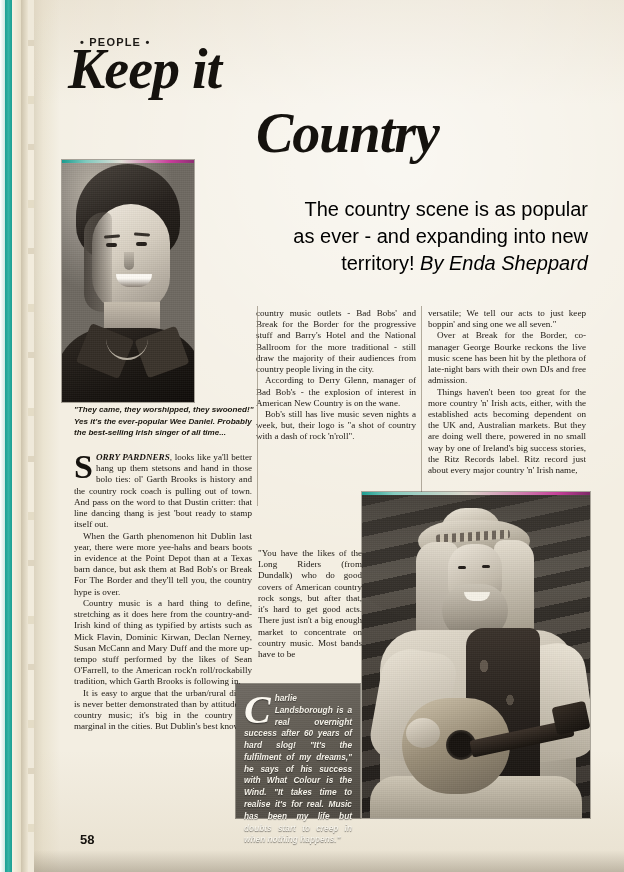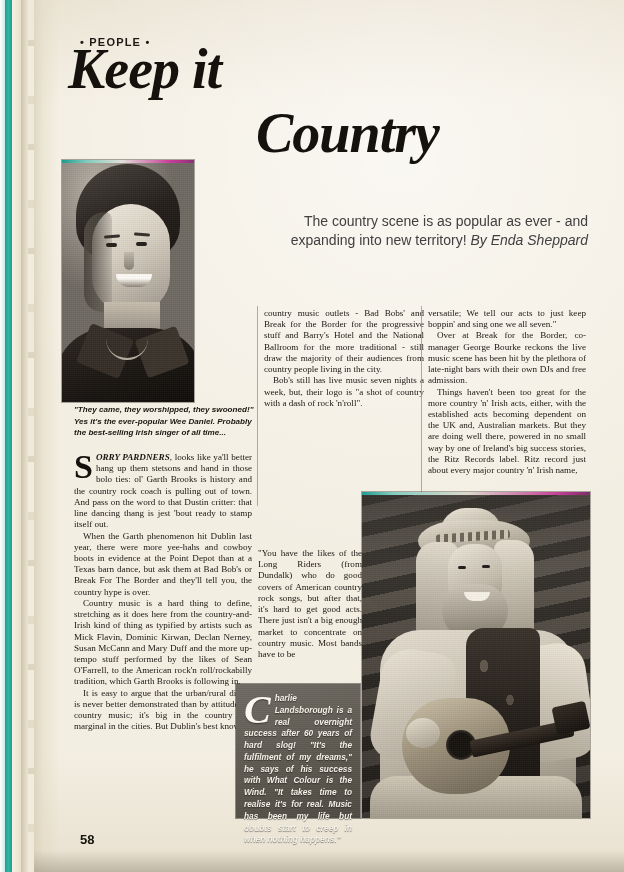--- a/index.html
+++ b/index.html
@@ -53,23 +53,23 @@
     font-style:italic;font-weight:bold;
     color:#15120e;
     line-height:.9;
     white-space:nowrap;
   }
   #headline-1{left:68px;top:44px;font-size:56px;letter-spacing:-1px;font-style:italic;}
   #headline-2{left:256px;top:108px;font-size:56px;letter-spacing:-1px;}
 
   
   #standfirst{
-    position:absolute;left:288px;top:212px;width:300px;
+    position:absolute;left:288px;top:196px;width:300px;
     font-family:"Liberation Sans", sans-serif;
-    font-size:14px;line-height:1.36;color:#404040;
+    font-size:20px;line-height:1.36;color:#000000;
     text-align:right;
   }
   #standfirst .byline{font-style:italic;}
 
   
   #portrait-photo{
     position:absolute;left:62px;top:160px;width:132px;height:242px;
     z-index:12;overflow:hidden;
     background:#7d7871;
     box-shadow:0 0 0 1px rgba(70,64,56,.45);
@@ -171,21 +171,21 @@
   #col1{left:74px;top:452px;width:178px;}
   #col1 .dropcap{
     float:left;
     font-size:34px;line-height:26px;
     font-weight:bold;
     padding:2px 3px 0 0;
     color:#15120e;
   }
   #col1 .smallcaps{font-variant:small-caps;font-weight:bold;font-style:italic;}
 
-  #col2a{left:264px;top:308px;width:160px;}
+  #col2a{left:256px;top:308px;width:160px;}
   #col2b{left:258px;top:548px;width:104px;}
   #col3{left:428px;top:308px;width:158px;}
 
   
   .col-rule{position:absolute;width:1px;background:#9a9182;z-index:11;opacity:.75;}
 
   
   #band-photo{
     position:absolute;left:362px;top:492px;width:228px;height:326px;
     z-index:12;overflow:hidden;background:#5b564e;
@@ -409,27 +409,28 @@
     <div class="fringe"></div>
   </div>
 
   <div id="photo-caption">"They came, they worshipped, they swooned!" Yes it's the ever-popular Wee Daniel. Probably the best-selling Irish singer of all time...</div>
 
   <div class="col-rule" style="left:257px;top:306px;height:200px;"></div>
   <div class="col-rule" style="left:421px;top:306px;height:200px;"></div>
 
   <div class="col" id="col1">
     <p class="first"><span class="dropcap">S</span><span class="smallcaps">ORRY PARDNERS</span><span>, looks like ya'll better hang up them stetsons and hand in those bolo ties: ol' Garth Brooks is history and the country rock coach is pulling out of town. And pass on the word to that Dustin critter: that line dancing thang is jest 'bout ready to stamp itself out.</span></p>
-    <p>When the Garth phenomenon hit Dublin last year, there were more yee-hahs and cowboy boots in evidence at the Point Depot than at a Texas barn dance, but ask them at Bad Bob's or Break For The Border and they'll tell you, the country hype is over.</p>
+    <p>When the Garth phenomenon hit Dublin last year, there were more yee-hahs and bears boots in evidence at the Point Depot than at a Texas barn dance, but ask them at Bad Bob's or Break For The Border and they'll tell you, the country hype is over.</p>
     <p>Country music is a hard thing to define, stretching as it does here from the country-and-Irish kind of thing as typified by artists such as Mick Flavin, Dominic Kirwan, Declan Nerney, Susan McCann and Mary Duff and the more up-tempo stuff performed by the likes of Sean O'Farrell, to the American rock'n roll/rockabilly tradition, which Garth Brooks is following in.</p>
     <p>It is easy to argue that the urban/rural divide is never better demonstrated than by attitudes to country music; it's big in the country and marginal in the cities. But Dublin's best known</p>
   </div>
 
   <div class="col" id="col2a">
     <p class="first">country music outlets - Bad Bobs' and Break for the Border for the progressive stuff and Barry's Hotel and the National Ballroom for the more traditional - still draw the majority of their audiences from country people living in the city.</p>
+    <p>According to Derry Glenn, manager of Bad Bob's - the explosion of interest in American New Country is on the wane.</p>
     <p>Bob's still has live music seven nights a week, but, their logo is "a shot of country with a dash of rock 'n'roll".</p>
   </div>
 
   <div class="col" id="col2b">
     <p class="first">"You have the likes of the Long Riders (from Dundalk) who do good covers of American country rock songs, but after that, it's hard to get good acts. There just isn't a big enough market to concentrate on country music. Most bands have to be</p>
   </div>
 
   <div class="col" id="col3">
     <p class="first">versatile; We tell our acts to just keep boppin' and sing one we all seven."</p>
     <p>Over at Break for the Border, co-manager George Bourke reckons the live music scene has been hit by the plethora of late-night bars with their own DJs and free admission.</p>

